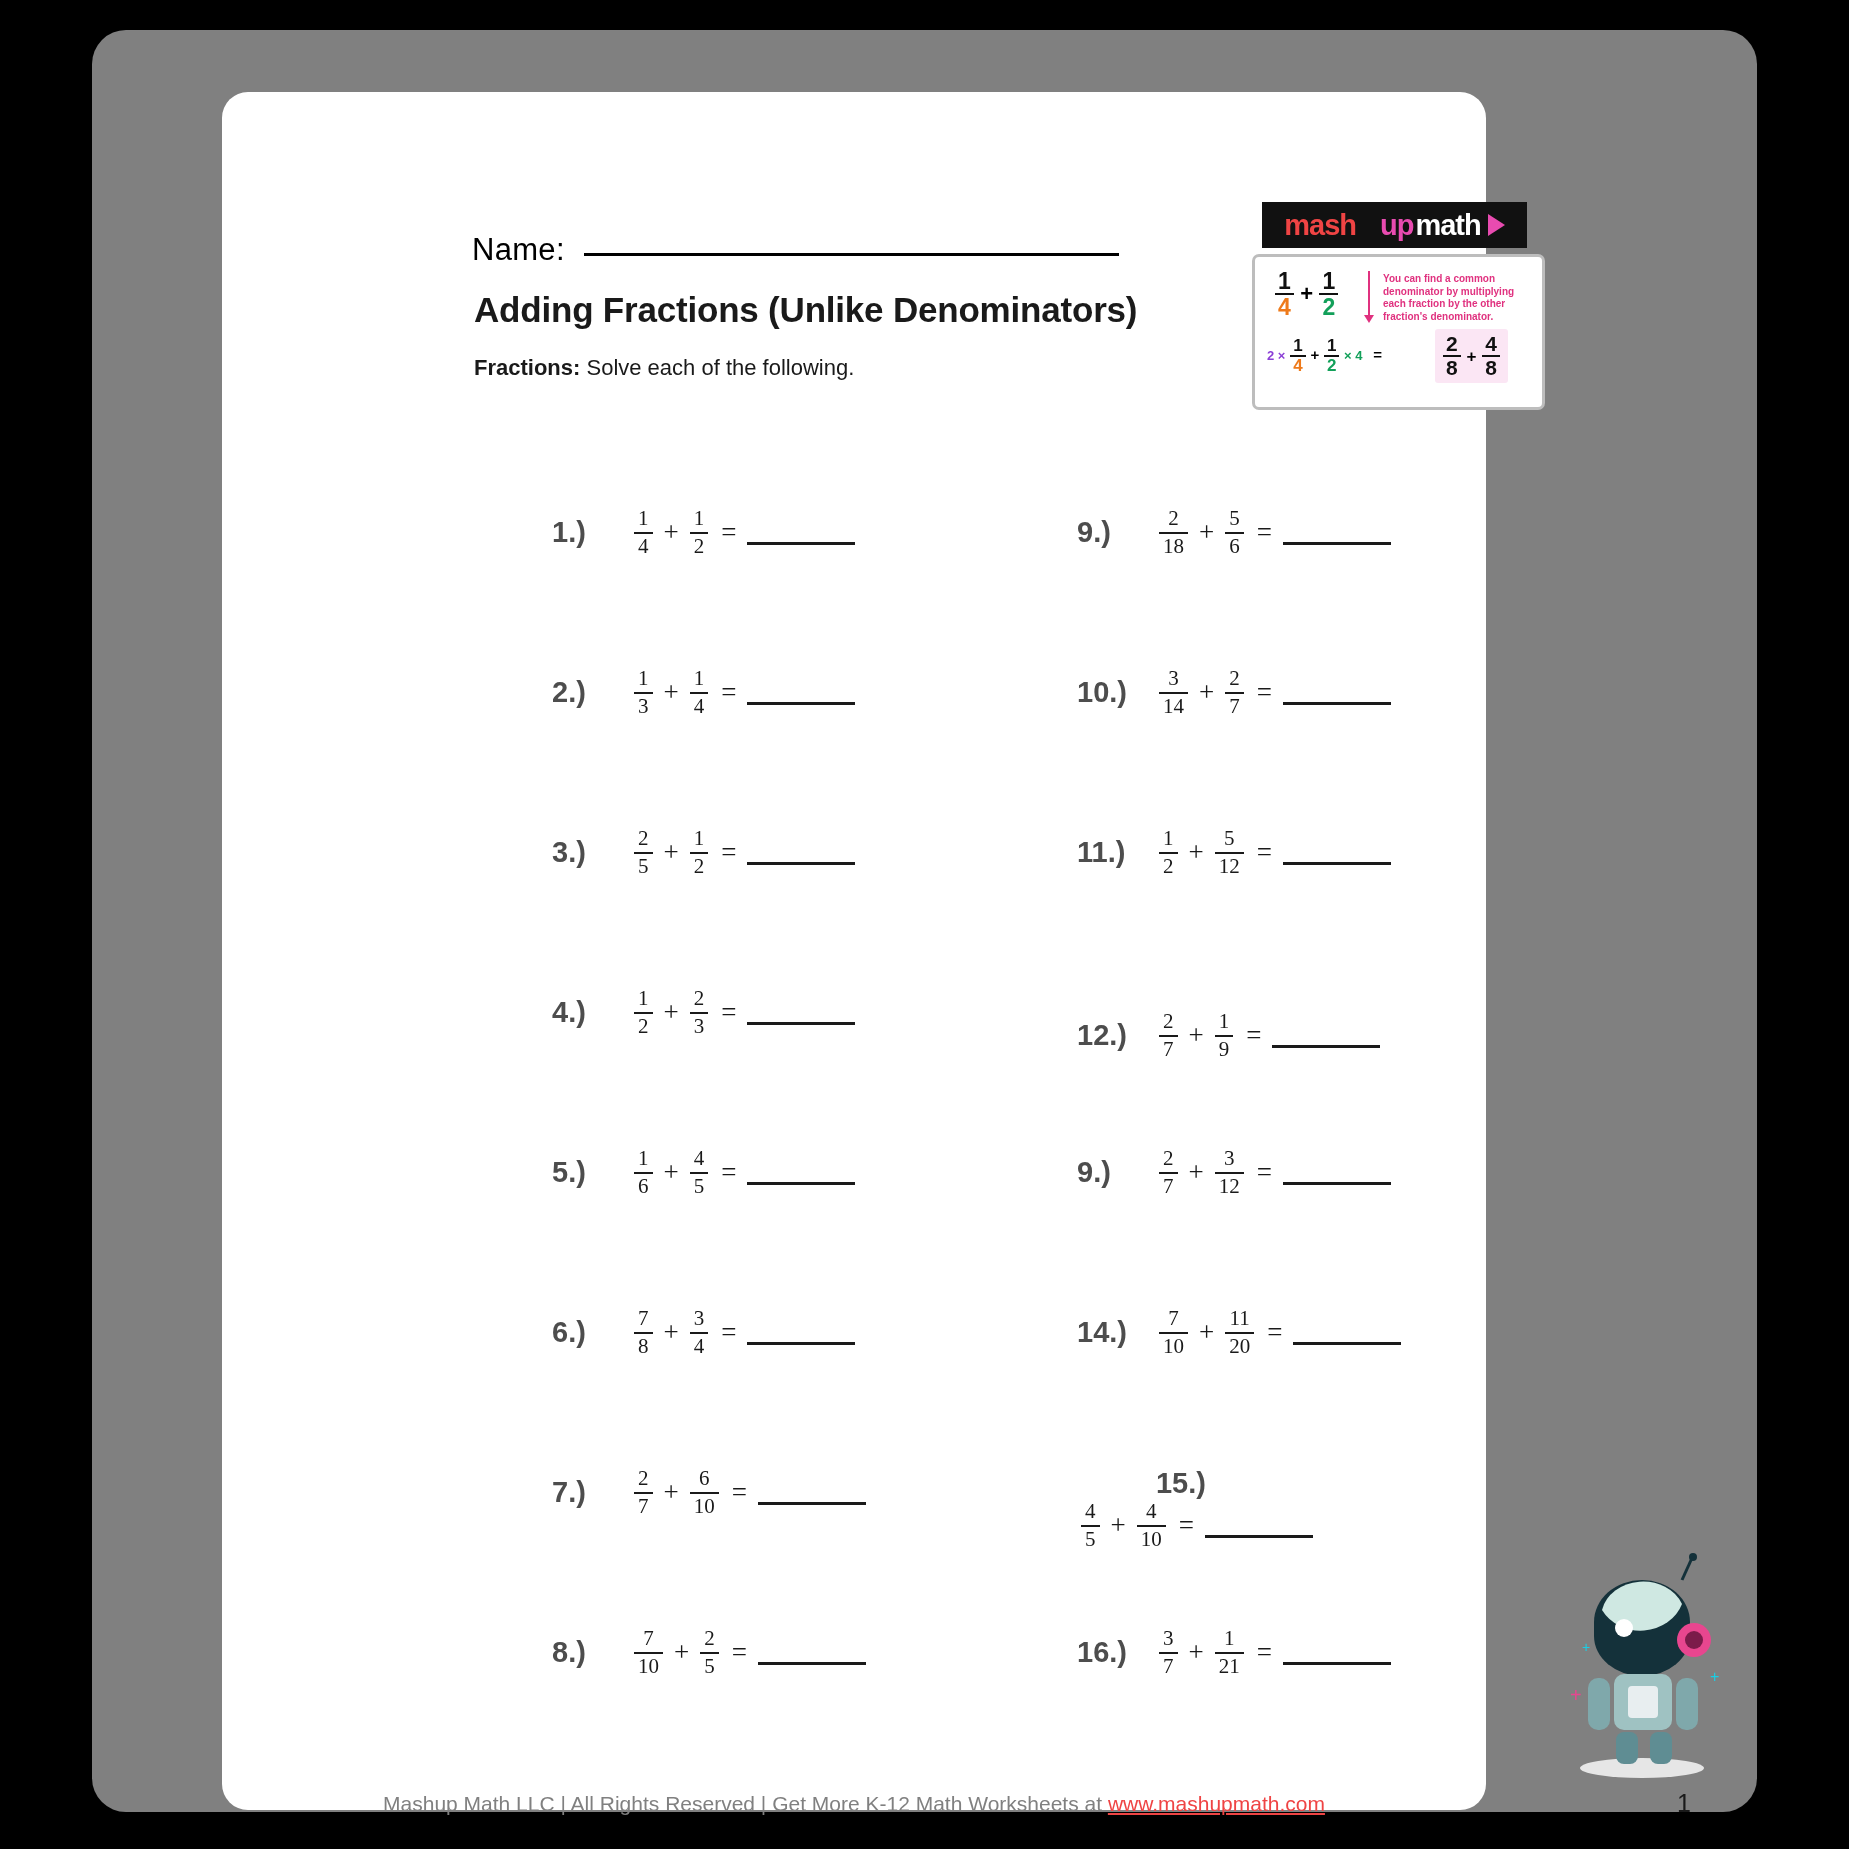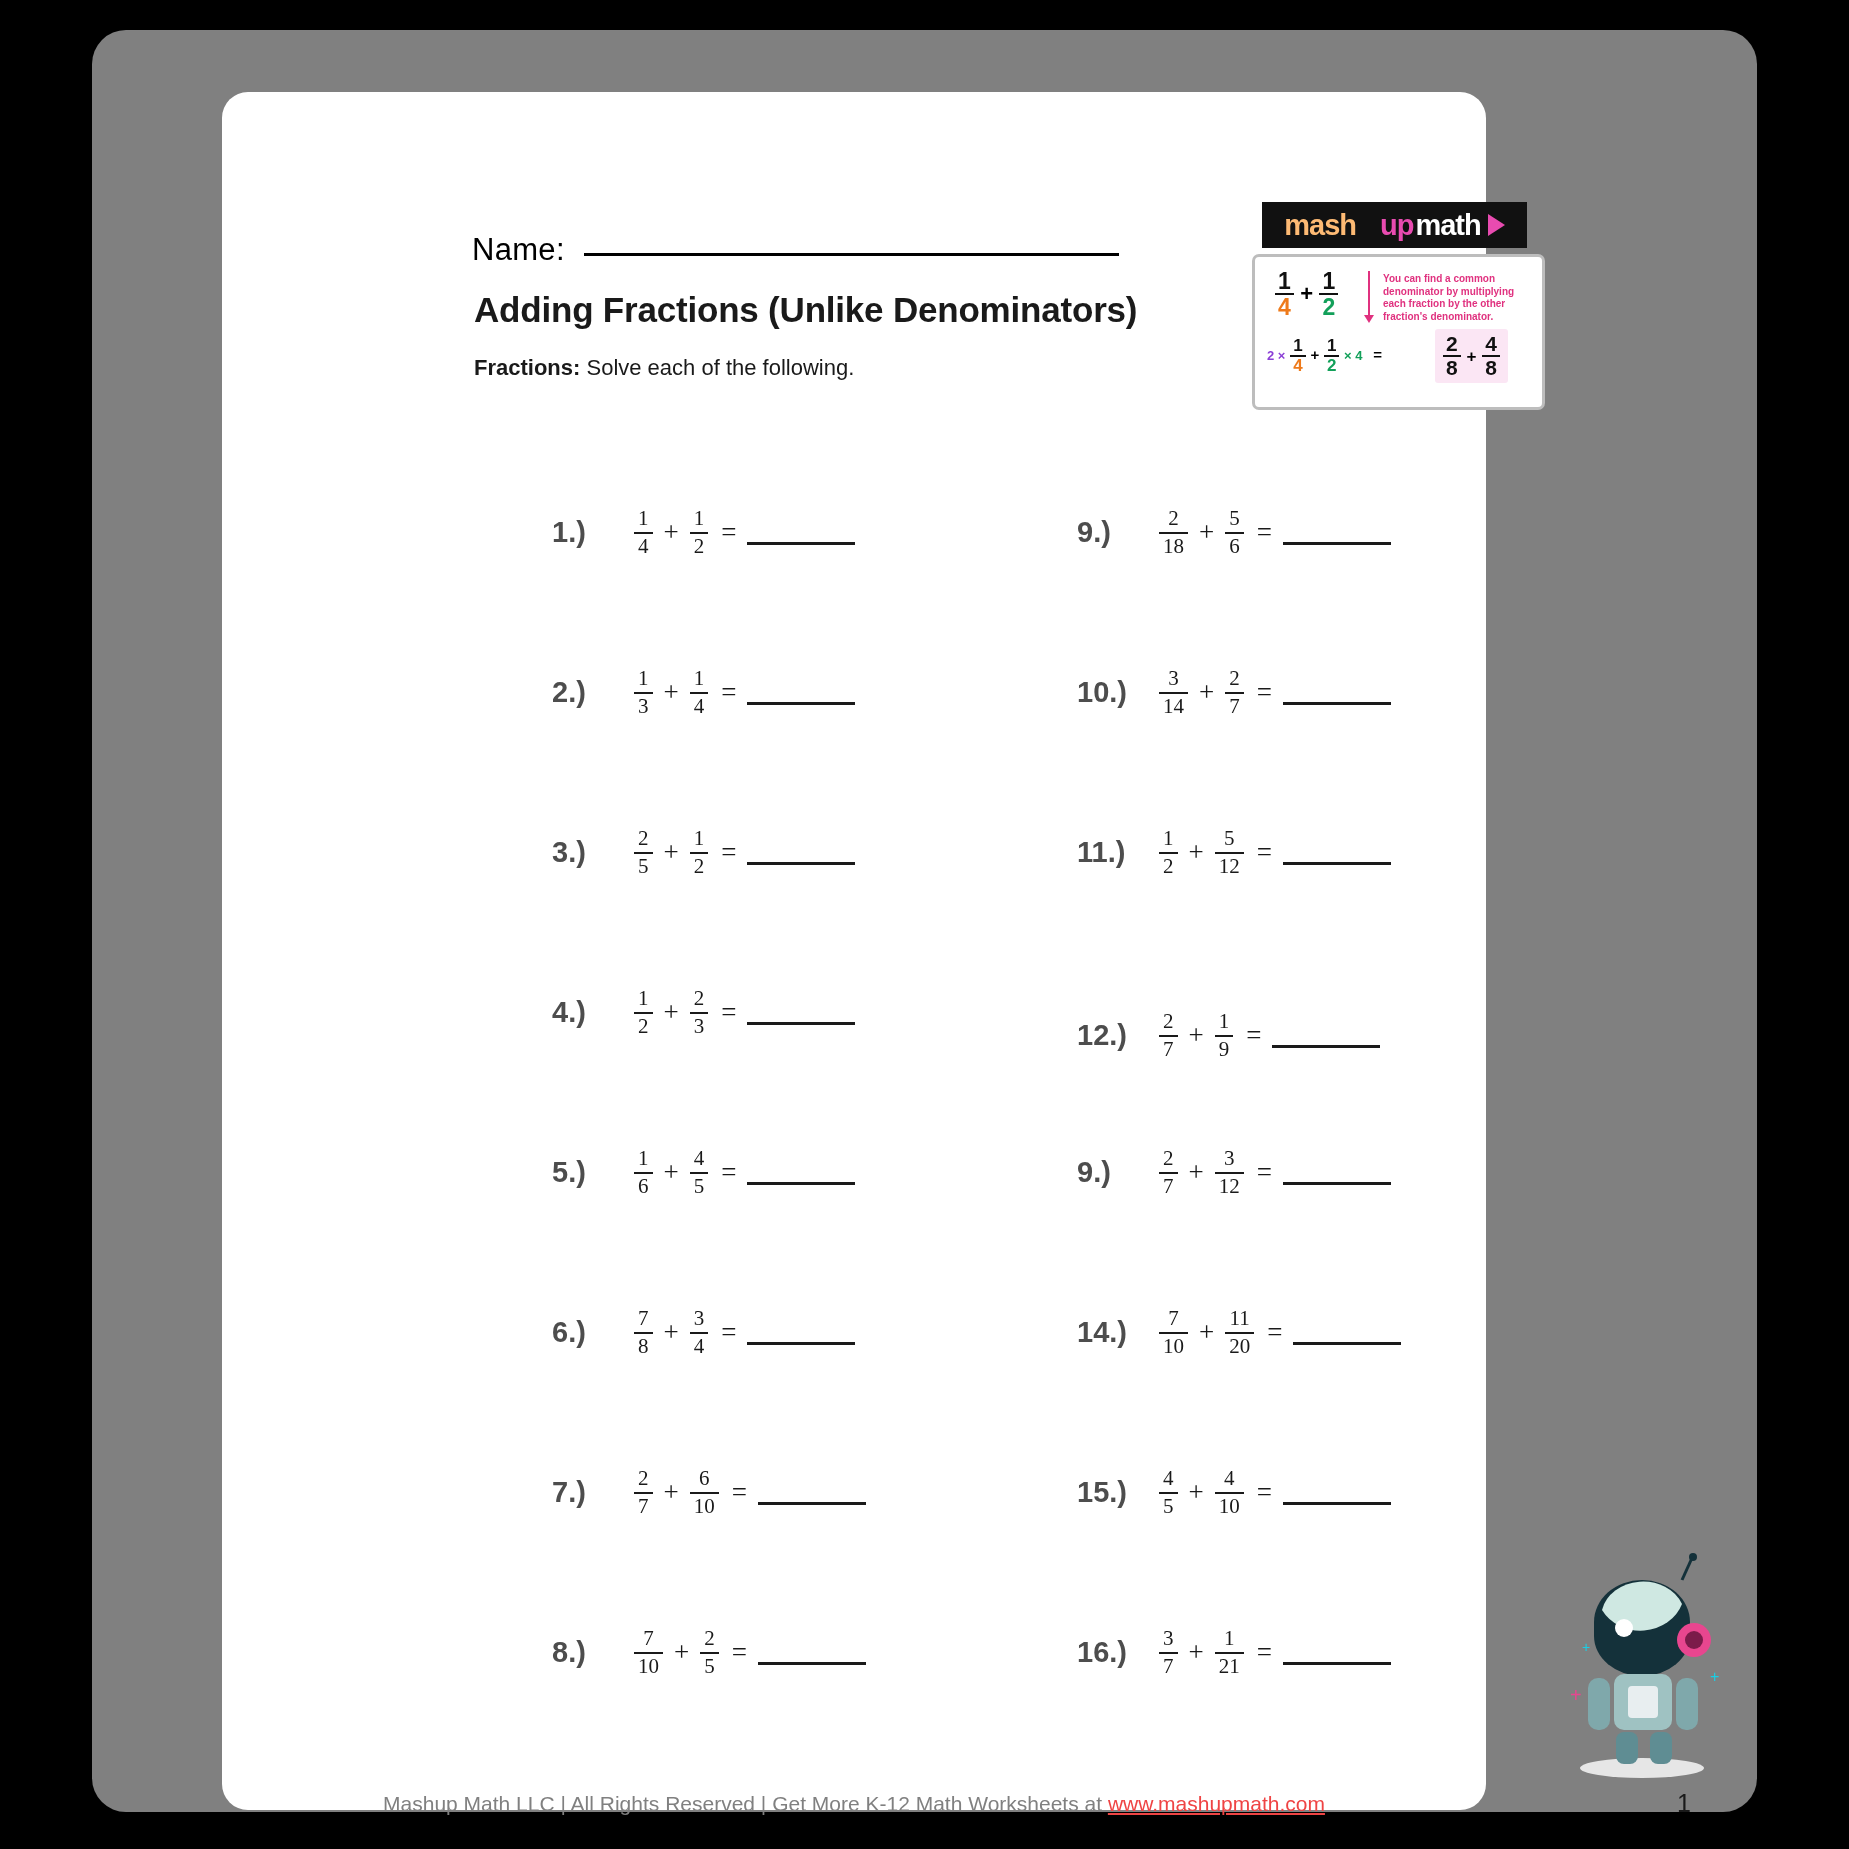--- a/index.html
+++ b/index.html
@@ -72,21 +72,21 @@
     left: 1040px;
     top: 110px;
     width: 265px;
     height: 46px;
     background: #111;
     display: flex;
     align-items: center;
     justify-content: center;
     gap: 2px;
   }
-  .logo-mash { color: #fdba74; font-size: 29px; font-weight: bold; letter-spacing: -1px; }
+  .logo-mash { color: #ef4444; font-size: 29px; font-weight: bold; letter-spacing: -1px; }
   .logo-up { color: #e84bb0; font-size: 29px; font-weight: bold; letter-spacing: -1px; margin-left: 22px; }
   .logo-math { color: #ffffff; font-size: 29px; font-weight: bold; letter-spacing: -1px; }
   .logo-tri {
     width: 0; height: 0;
     border-left: 17px solid #e84bb0;
     border-top: 11px solid transparent;
     border-bottom: 11px solid transparent;
     margin-left: 5px;
   }
   .ref-box {
@@ -507,21 +507,21 @@
             <span class="op">+</span>
             <span class="pfrac">
               <span class="n">11</span>
               <span class="bar"></span>
               <span class="d">20</span>
             </span>
             <span class="eq">=</span>
             <span class="blank"></span>
           </span>
         </div>
-        <div class="prob" style="left: 855px; top: 1375px;">
+        <div class="prob" style="left: 855px; top: 1375px; flex-direction: column;">
           <span class="idx">15.)</span>
           <span class="expr">
             <span class="pfrac">
               <span class="n">4</span>
               <span class="bar"></span>
               <span class="d">5</span>
             </span>
             <span class="op">+</span>
             <span class="pfrac">
               <span class="n">4</span>

